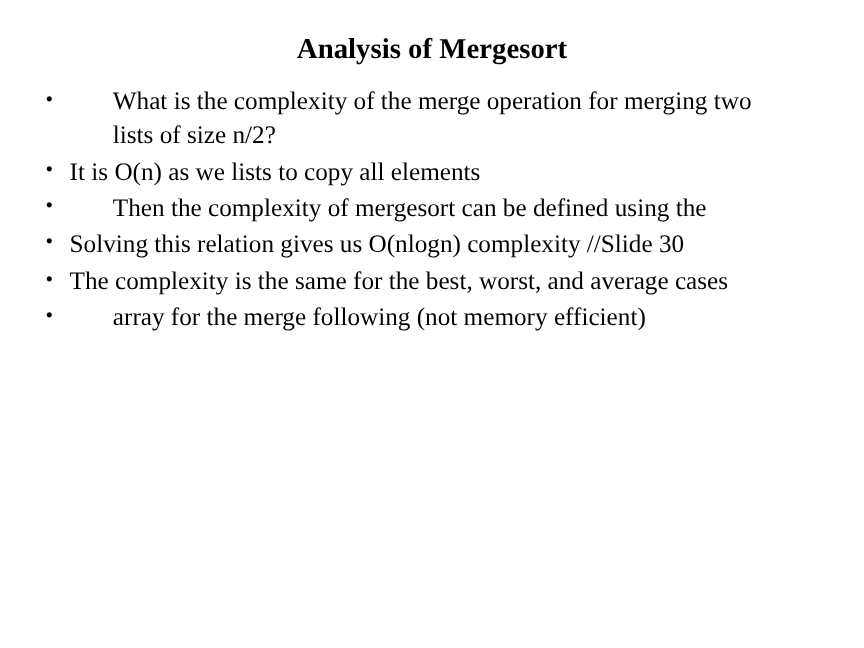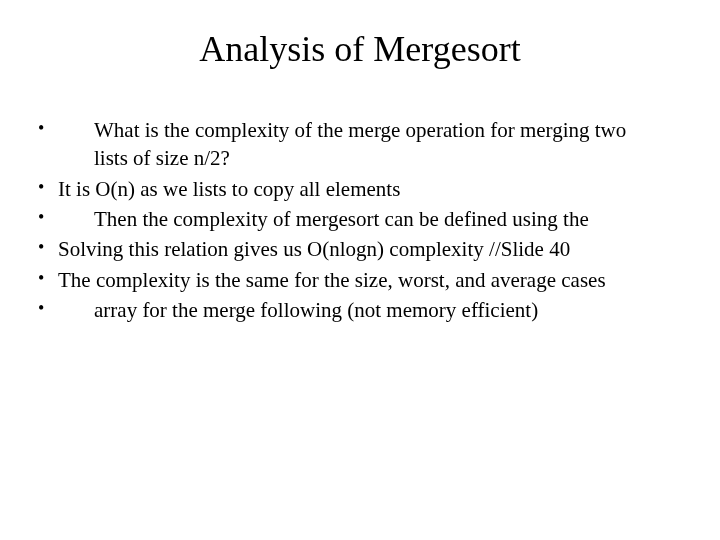--- a/index.html
+++ b/index.html
@@ -9,24 +9,24 @@
     }
     body {
       width: 720px;
       height: 540px;
       background: #ffffff;
       font-family: "Times New Roman", Times, serif;
       color: #000000;
       padding: 28px 30px 30px 30px;
     }
     .title {
-      font-size: 36px;
-      font-weight: normal;
+      font-size: 24px;
+      font-weight: bold;
       text-align: center;
-      margin-bottom: 46px;
+      margin-bottom: 15px;
     }
     ul {
       list-style: none;
       padding-left: 28px;
     }
     li {
       position: relative;
       font-size: 21px;
       line-height: 1.35;
       margin-bottom: 2px;
@@ -52,21 +52,21 @@
     <span class="sub-line">What is the complexity of the merge operation for merging two</span>
     <span class="sub-line">lists of size n/2?</span>
   </li>
   <li>
     <span>It is O(n) as we lists to copy all elements</span>
   </li>
   <li>
     <span class="sub-line">Then the complexity of mergesort can be defined using the</span>
   </li>
   <li>
-    <span>Solving this relation gives us O(nlogn) complexity //Slide 40</span>
+    <span>Solving this relation gives us O(nlogn) complexity //Slide 30</span>
   </li>
   <li>
-    <span>The complexity is the same for the size, worst, and average cases</span>
+    <span>The complexity is the same for the best, worst, and average cases</span>
   </li>
   <li>
     <span class="sub-line">array for the merge following (not memory efficient)</span>
   </li>
 </ul>
 
 </body></html>

